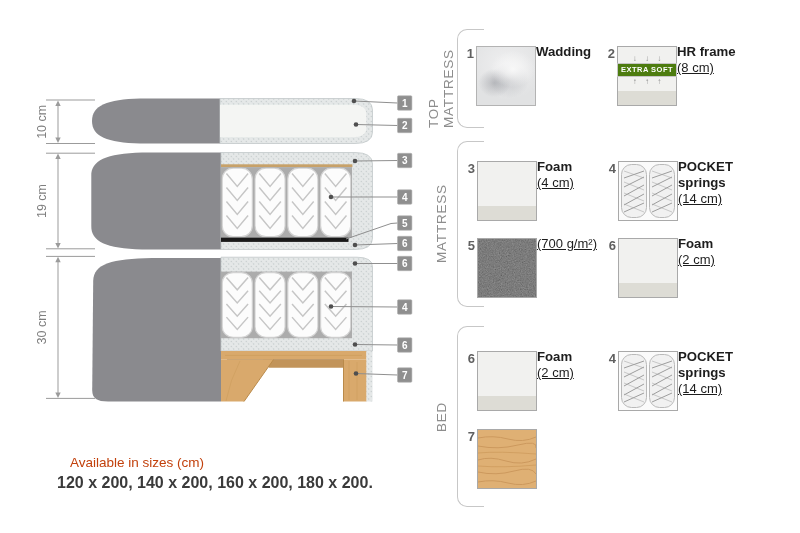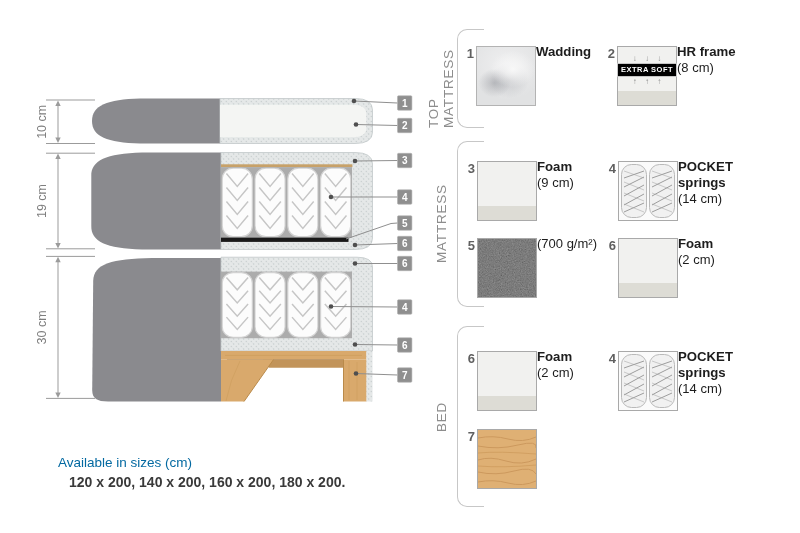--- a/index.html
+++ b/index.html
@@ -14,39 +14,39 @@
   .bracket{position:absolute;left:457px;width:27px;border:1.6px solid #c7c7c7;border-right:none;
            border-radius:10px 0 0 10px;box-sizing:border-box;}
   .seclabel{position:absolute;left:432px;width:18px;display:flex;align-items:center;justify-content:center;
             writing-mode:vertical-rl;transform:rotate(180deg);color:#8d8d8d;font-size:13.5px;
             letter-spacing:0.8px;}
   .item{position:absolute;display:flex;align-items:flex-start;}
   .num{width:13px;text-align:right;margin-right:2px;margin-top:1px;font-size:13px;font-weight:600;color:#606060;line-height:1;}
   .swatch{width:60px;height:60px;box-sizing:border-box;border:1px solid #a9a9a9;position:relative;flex:0 0 auto;}
   .lbl{margin-left:0;margin-top:-2px;}
   .nm{display:block;white-space:pre-line;font-weight:700;font-size:13.2px;line-height:16px;color:#1d1d1d;}
-  .dim{display:block;font-weight:400;font-size:13px;line-height:16px;color:#1d1d1d;}
+  .dim{display:block;font-weight:400;font-size:13px;line-height:16px;color:#1d1d1d;text-decoration:underline;}
 
   .sw-foam{background:#f1f1ef;}
   .sw-foam::after{content:"";position:absolute;left:0;right:0;bottom:0;height:14px;background:#dddcd5;}
   .sw-hrfoam{display:flex;flex-direction:column;align-items:center;justify-content:center;padding-bottom:13px;}
   .sw-hrfoam .arr{font-size:8px;color:#8f8f8f;letter-spacing:3px;line-height:9px;text-indent:3px;}
-  .sw-hrfoam .badge{background:#000000;color:#fff;font-size:7.5px;font-weight:700;letter-spacing:0.5px;
+  .sw-hrfoam .badge{background:#4d7c0f;color:#fff;font-size:7.5px;font-weight:700;letter-spacing:0.5px;
                     padding:1.5px 3px;margin:0 0;border:1px solid #c6c6c6;white-space:nowrap;}
   .sw-wadding{border-color:#b3b3b3;background:
       radial-gradient(55% 45% at 62% 38%, #f8f8f8 0%, rgba(248,248,248,0) 70%),
       radial-gradient(40% 35% at 30% 62%, rgba(148,150,156,0.55) 0%, rgba(148,150,156,0) 70%),
       radial-gradient(45% 40% at 56% 58%, rgba(173,175,180,0.5) 0%, rgba(173,175,180,0) 75%),
       radial-gradient(70% 60% at 50% 30%, #efeff0 0%, #e1e2e3 100%);}
   .sw-img{background:#fbfbfb;}
   .sw-img svg{display:block;}
 
   
-  .sizes-title{position:absolute;left:58px;top:455px;font-size:13.5px;color:#0369a1;}
-  .sizes-values{position:absolute;left:69px;top:474px;font-size:14px;font-weight:600;color:#3a3a3a;}
+  .sizes-title{position:absolute;left:70px;top:455px;font-size:13.5px;color:#c2410c;}
+  .sizes-values{position:absolute;left:57px;top:474px;font-size:16px;font-weight:600;color:#3a3a3a;}
 </style>
 </head>
 <body>
 
 <div class="stage">
 
   
   <svg width="430" height="533" viewBox="0 0 430 533">
     <defs>
       <pattern id="sp" width="5" height="5" patternUnits="userSpaceOnUse">
@@ -224,21 +224,21 @@
           <span class="nm">HR frame</span>
         <span class="dim">(8 cm)</span>
         </div>
     </div>
 
     <div class="item" style="left:462px;top:161px">
       <span class="num">3</span>
       <div class="swatch sw-foam"></div>
       <div class="lbl">
           <span class="nm">Foam</span>
-        <span class="dim">(9 cm)</span>
+        <span class="dim">(4 cm)</span>
         </div>
     </div>
 
     <div class="item" style="left:603px;top:161px">
       <span class="num">4</span>
       <div class="swatch sw-img">
         <svg width="58" height="58" viewBox="0 0 58 58">
           <rect width="58" height="58" fill="#fbfbfb"></rect>
           <g fill="#f1f1f1" stroke="#b9b9b9" stroke-width="1">
             <rect x="2.5" y="2.5" width="25" height="53" rx="10"></rect>

